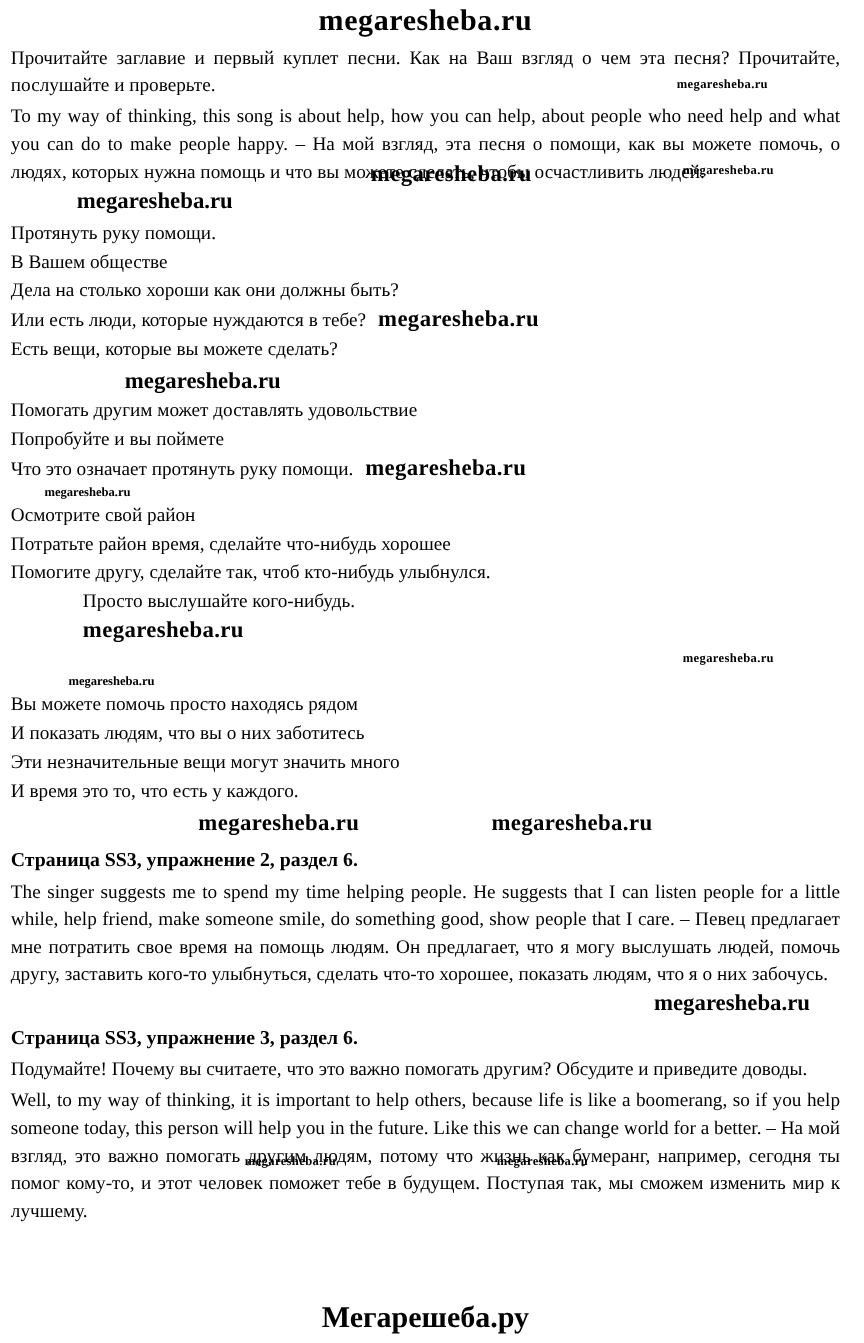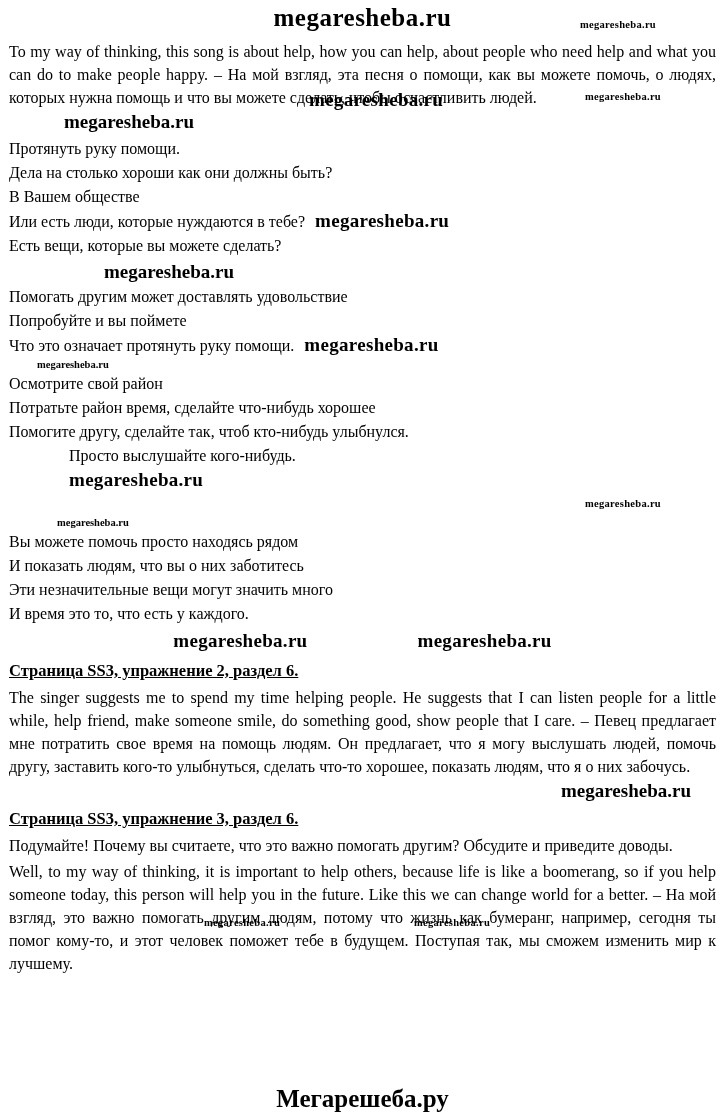--- a/index.html
+++ b/index.html
@@ -3,21 +3,21 @@
 <meta charset="utf-8">
 <style>
   * { margin:0; padding:0; box-sizing:border-box; }
   html,body { background:#ffffff; }
   .page {
     width:720px; height:1119px;
     margin:0 auto;
     background:#ffffff;
     color:#000000;
     font-family:"Liberation Serif","DejaVu Serif",serif;
-    padding:2px 4px 4px 9px;
+    padding:2px 20px 4px 9px;
     display:flex; flex-direction:column;
     overflow:hidden;
     position:relative;
   }
   .site-header {
     text-align:center; font-weight:700;
     font-size:25px; line-height:32px;
     letter-spacing:0.5px;
   }
   .para {
@@ -37,54 +37,55 @@
   .wm-row-left-1 { margin:1px 0 1px 55px; font-size:19px; font-weight:700; line-height:24px; }
   .wm-row-left-2 { margin:1px 0 1px 95px; font-size:19px; font-weight:700; line-height:25px; }
   .wm-tiny-row { font-size:10.5px; font-weight:700; line-height:14px; }
   .wm-tiny-left-1 { padding-left:28px; }
   .wm-tiny-left-2 { padding-left:48px; }
   .line-flex { display:flex; align-items:baseline;flex-direction:column; }
   .line-flex .wm-mid { margin-left:60px; font-size:19px; }
   .line-flex .wm-end { margin-left:auto; margin-right:55px; font-size:10.5px; }
   .wm-row-double { display:flex; justify-content:center; gap:110px; margin:2px 0; font-size:19px; font-weight:700; line-height:25px; }
   .wm-row-right { text-align:right; padding-right:25px; font-size:19px; font-weight:700; line-height:25px; }
-  .heading { font-size:16.5px; font-weight:700; line-height:25px; margin-top:3px;text-decoration:underline; }
+  .heading { font-size:16.5px; font-weight:700; line-height:25px; margin-top:3px; }
   .qline { font-size:16px; line-height:24px; }
   .p5-wrap { position:relative; }
   .p5-wm-1 { position:absolute; top:51px; left:195px; }
   .p5-wm-2 { position:absolute; top:51px; left:405px; }
   .footer-title {
     margin-top:auto;
     text-align:center; font-weight:700;
     font-size:25px; line-height:32px;
   }
 </style>
 </head>
 <body>
 
 <div class="page">
 
   <div class="site-header">megaresheba.ru</div>
 
   <div class="para">
+    <span>Прочитайте заглавие и первый куплет песни. Как на Ваш взгляд о чем эта песня? Прочитайте, послушайте и проверьте.</span>
     <span class="wm wm-sm wm-abs-right-hi">megaresheba.ru</span>
   </div>
 
   <div class="para">
     <span>To my way of thinking, this song is about help, how you can help, about people who need help and what you can do to make people happy. – На мой взгляд, эта песня о помощи, как вы можете помочь, о людях, которых нужна помощь и что вы можете сделать, чтобы осчастливить людей.</span>
     <span class="wm wm-lg wm-abs-center">megaresheba.ru</span>
     <span class="wm wm-sm wm-abs-right">megaresheba.ru</span>
   </div>
 
   <div class="wm-row-left-1">megaresheba.ru</div>
 
   <div class="song">
     <div class="line">Протянуть руку помощи.</div>
+    <div class="line">В Вашем обществе</div>
     <div class="line">Дела на столько хороши как они должны быть?</div>
-    <div class="line">В Вашем обществе</div>
     <div class="line">
       <span>Или есть люди, которые нуждаются в тебе?</span><span class="wm wm-lg wm-inline">megaresheba.ru</span>
     </div>
     <div class="line">Есть вещи, которые вы можете сделать?</div>
     <div class="wm-row-left-2">megaresheba.ru</div>
     <div class="line">Помогать другим может доставлять удовольствие</div>
     <div class="line">Попробуйте и вы поймете</div>
     <div class="line">
       <span>Что это означает протянуть руку помощи.</span><span class="wm wm-lg wm-inline">megaresheba.ru</span>
     </div>

